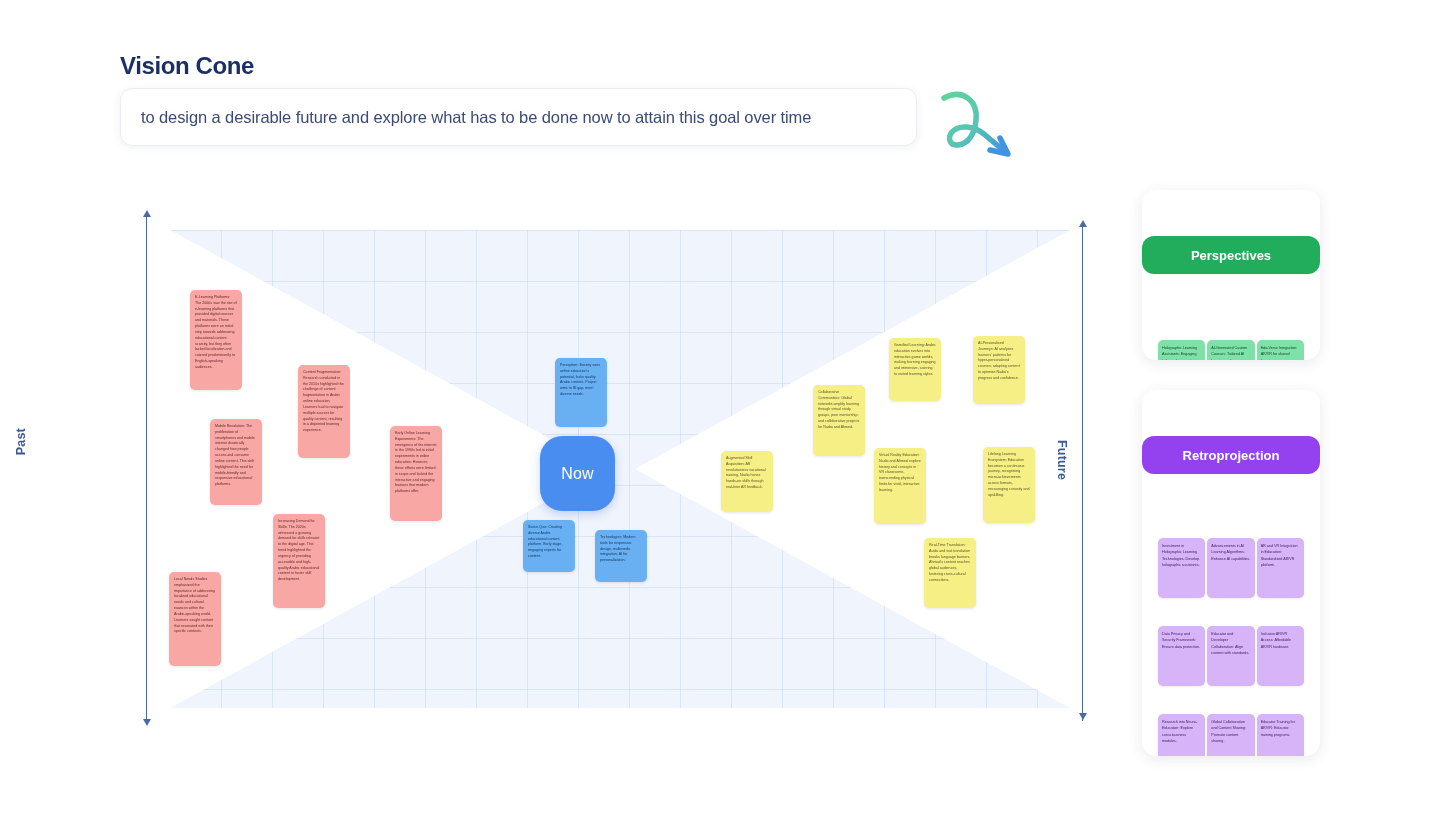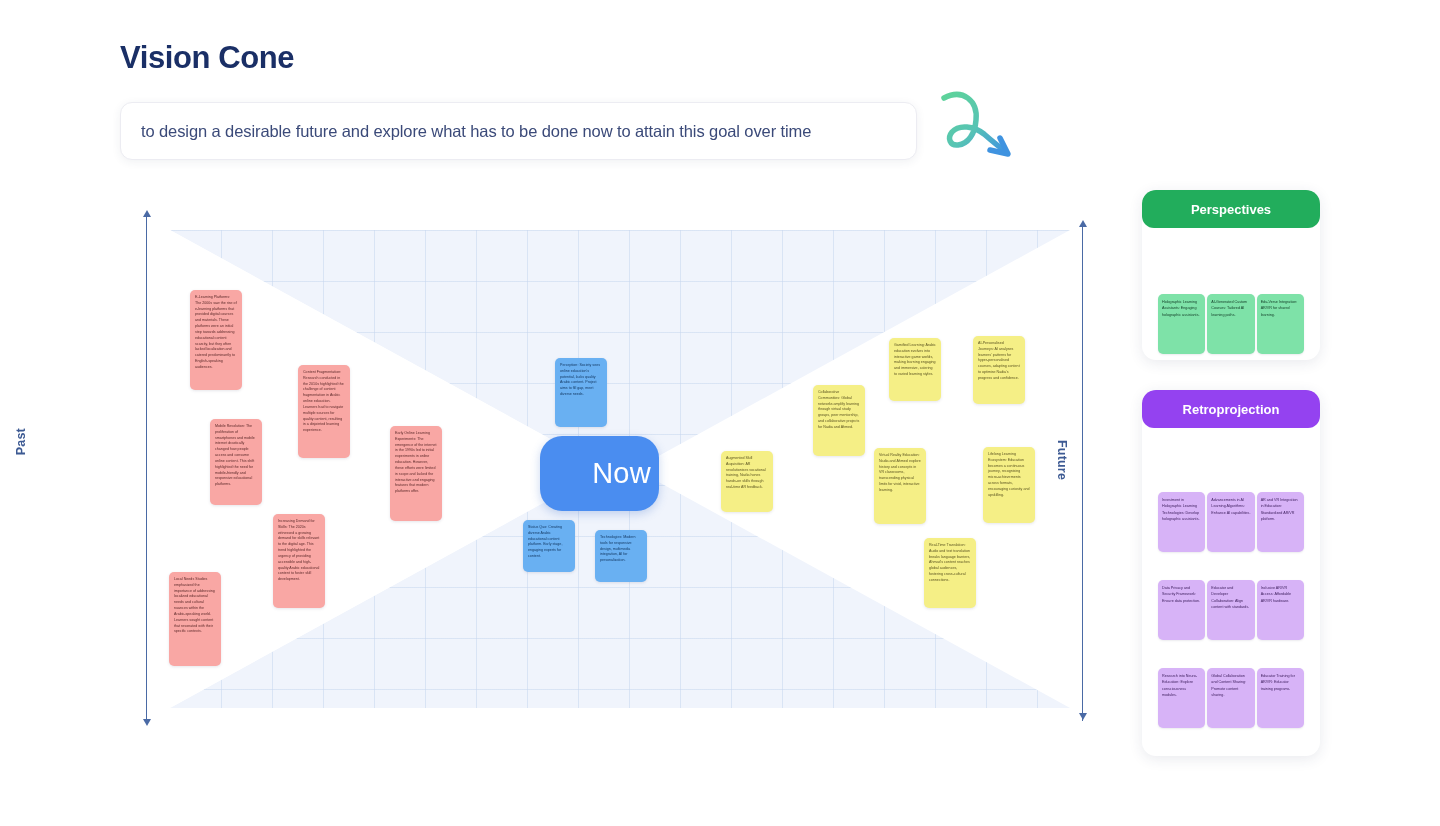--- a/index.html
+++ b/index.html
@@ -6,26 +6,26 @@
   body{
     width:1440px;height:826px;
     background:#ffffff;
     font-family:"Liberation Sans", sans-serif;
     overflow:hidden;
     position:relative;
   }
 
   
   #page-title{
-    position:absolute;left:120px;top:40px;
-    font-size:31px;font-weight:bold;color:#1a2f66;
+    position:absolute;left:120px;top:52px;
+    font-size:24px;font-weight:bold;color:#1a2f66;
     letter-spacing:-0.4px;
   }
   #subtitle-box{
-    position:absolute;left:120px;top:102px;
+    position:absolute;left:120px;top:88px;
     width:795px;height:56px;
     background:#ffffff;border:1px solid #ececf2;border-radius:12px;
     box-shadow:0 2px 10px rgba(40,50,90,.07);
     display:flex;align-items:center;
   }
   #subtitle-text{
     padding-left:20px;font-size:16.5px;color:#3b4a79;
     letter-spacing:-0.1px;
   }
   #doodle{position:absolute;left:930px;top:84px;width:92px;height:88px;}
@@ -64,23 +64,22 @@
   }
   #label-past{left:14px;top:428px;transform:rotate(180deg);}
   #label-future{left:1055px;top:440px;}
 
   
   #now-node{
     position:absolute;left:400px;top:228px;
     width:75px;height:75px;border-radius:22px;
     background:#4a8df0;
     display:flex;align-items:center;justify-content:center;
-    color:#fff;font-size:29px;letter-spacing:.2px;
+    color:#fff;font-size:16px;letter-spacing:.2px;
     box-shadow:0 3px 10px rgba(60,110,200,.28);
-    padding-left:44px;
   }
 
   
   .note{
     position:absolute;border-radius:5px;
     padding:5px 5px 4px 5px;
     font-size:3.6px;line-height:1.62;
     box-sizing:border-box;overflow:hidden;
     box-shadow:0 1px 3px rgba(60,60,90,.13);
     letter-spacing:.02px;
@@ -94,21 +93,21 @@
     position:absolute;left:1142px;width:178px;
     background:#ffffff;border-radius:14px;
     box-shadow:0 3px 14px rgba(40,50,90,.10);
     overflow:hidden;
   }
   #panel-perspectives{top:190px;height:170px;}
   #panel-retroprojection{top:390px;height:366px;}
   .panel-header{
     height:38px;display:flex;align-items:center;justify-content:center;
     color:#fff;font-size:13px;font-weight:bold;border-radius:12px;
-    position:relative;z-index:2;
+    position:relative;z-index:2;margin-top:46px;
   }
   .panel-header.green{background:#22ad5c;}
   .panel-header.purple{background:#9442f0;}
   .panel-body{padding:14px 16px;}
   .chip-row{display:flex;gap:2px;margin-bottom:20px;}
   .chip{
     flex:1;border-radius:5px;padding:5px 4px;
     font-size:3.7px;line-height:1.72;box-sizing:border-box;
     min-height:60px;
     box-shadow:0 1px 2px rgba(60,60,90,.10);

